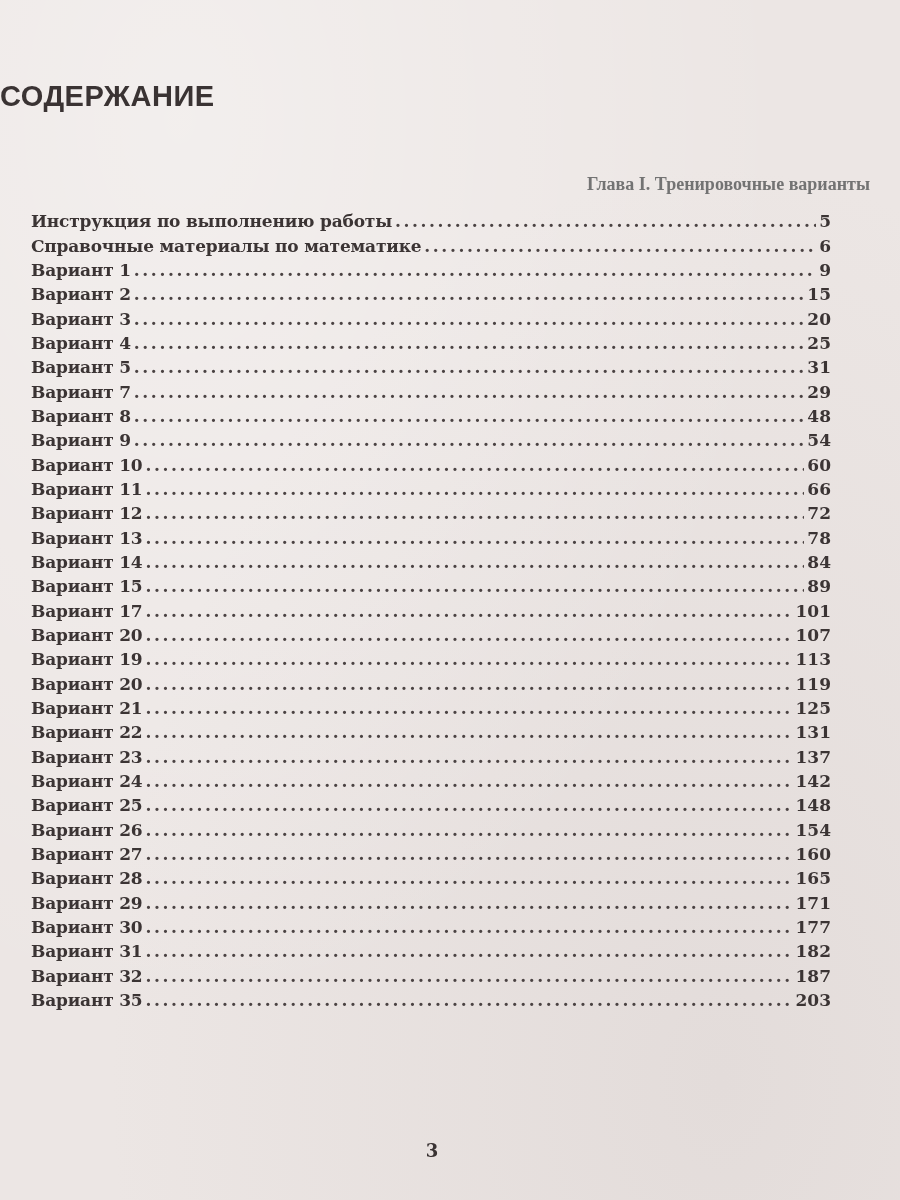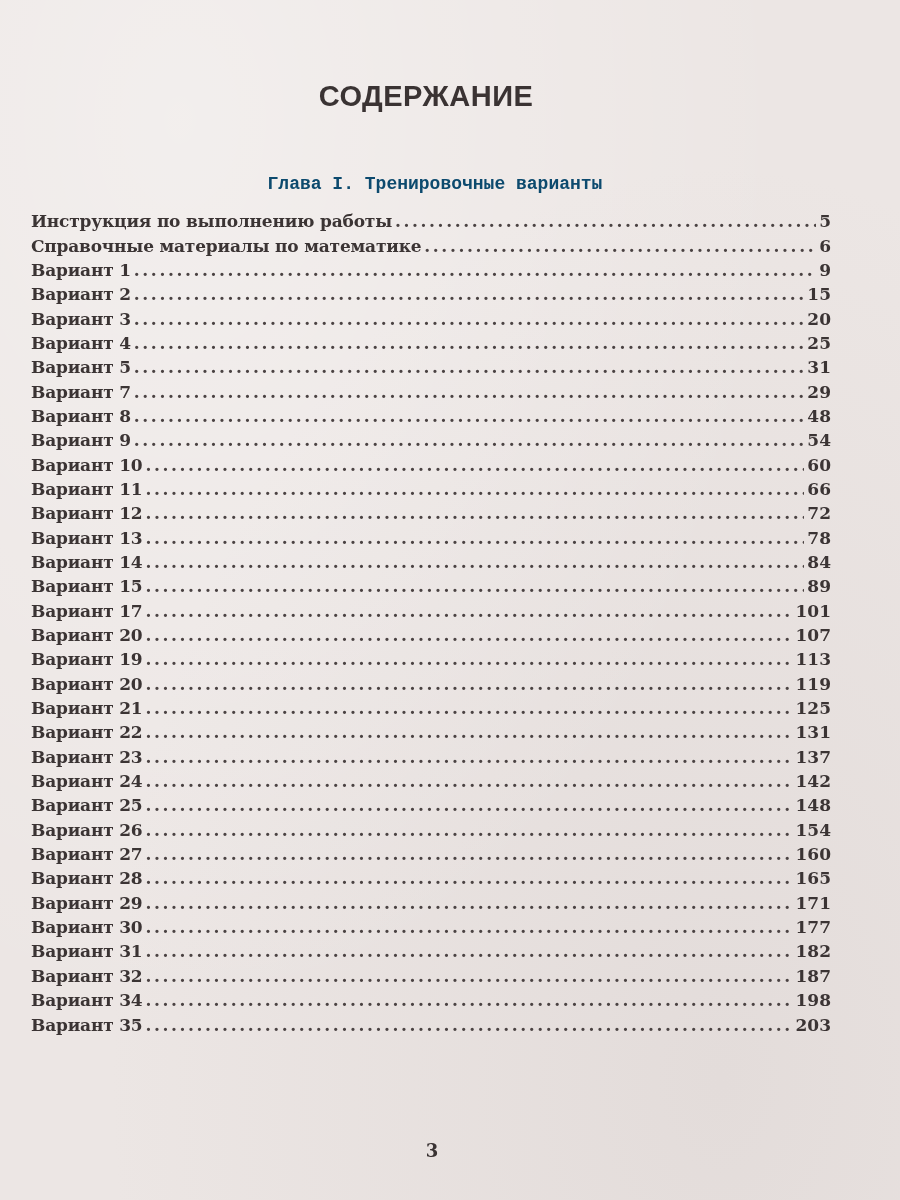--- a/index.html
+++ b/index.html
@@ -8,31 +8,31 @@
     background: #ece6e4;
     background-image:
       radial-gradient(ellipse at 20% 10%, rgba(255,255,255,0.35), rgba(0,0,0,0) 60%),
       radial-gradient(ellipse at 80% 90%, rgba(200,190,188,0.25), rgba(0,0,0,0) 60%);
     font-family: "DejaVu Serif", "Liberation Serif", serif;
     color: #3b3434;
     position: relative;
   }
   .page-title {
     position: absolute; top: 80px; left: 0; width: 852px;
-    text-align: center;
+    text-align: left;
     font-family: "Liberation Sans", "DejaVu Sans", sans-serif;
     font-weight: bold; font-size: 29px; letter-spacing: 0.5px;
     color: #3a3333;
   }
   .chapter-title {
     position: absolute; top: 174px; left: 0; width: 870px;
-    text-align: center;
-    font-family: Liberation Mono, monospace;
+    text-align: right;
+    font-family: Liberation Serif, serif;
     font-weight: bold; font-size: 18px;
-    color: #0c4a6e;
+    color: #737373;
   }
   .toc {
     position: absolute; top: 209px; left: 31px; width: 800px;
   }
   .toc-row {
     display: flex; align-items: center;
     height: 24.35px;
     font-size: 17px;
   }
   .toc-label { white-space: nowrap; font-weight: bold; letter-spacing: -0.2px; }
@@ -213,24 +213,19 @@
       <span class="toc-label">Вариант 31</span>
       <span class="toc-dots"></span>
       <span class="toc-page">182</span>
     </div>
     <div class="toc-row">
       <span class="toc-label">Вариант 32</span>
       <span class="toc-dots"></span>
       <span class="toc-page">187</span>
     </div>
     <div class="toc-row">
-      <span class="toc-label">Вариант 34</span>
-      <span class="toc-dots"></span>
-      <span class="toc-page">198</span>
-    </div>
-    <div class="toc-row">
       <span class="toc-label">Вариант 35</span>
       <span class="toc-dots"></span>
       <span class="toc-page">203</span>
     </div>
   </div>
 
 <div class="page-number">3</div>
 
 </body></html>

